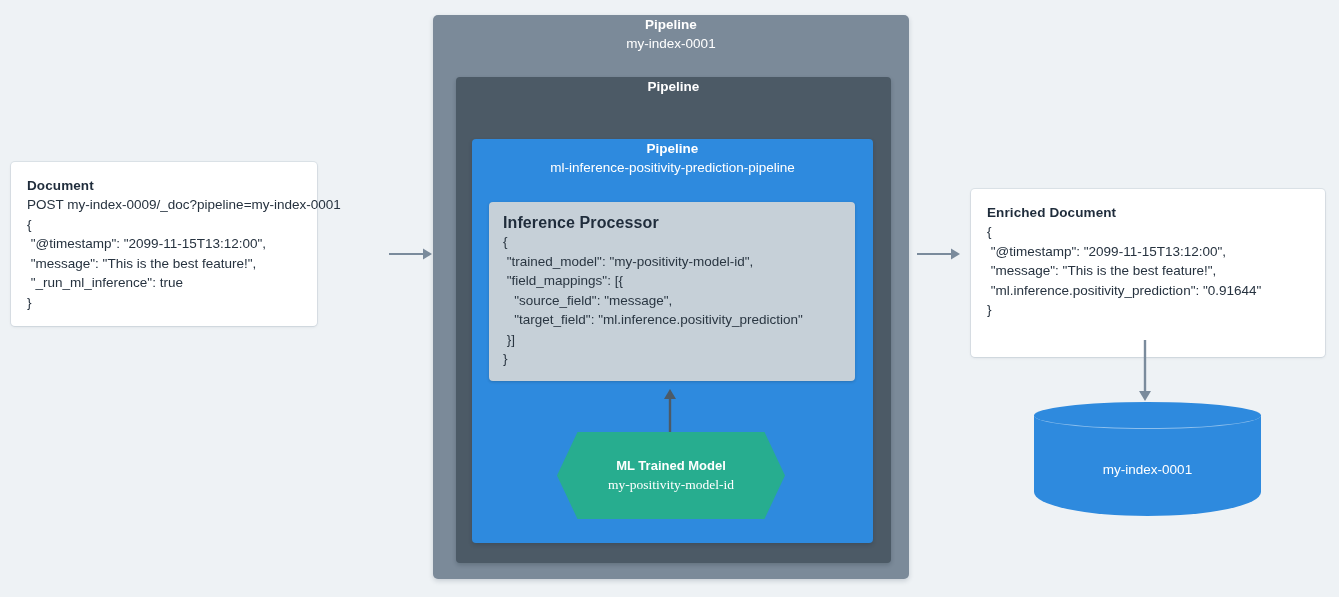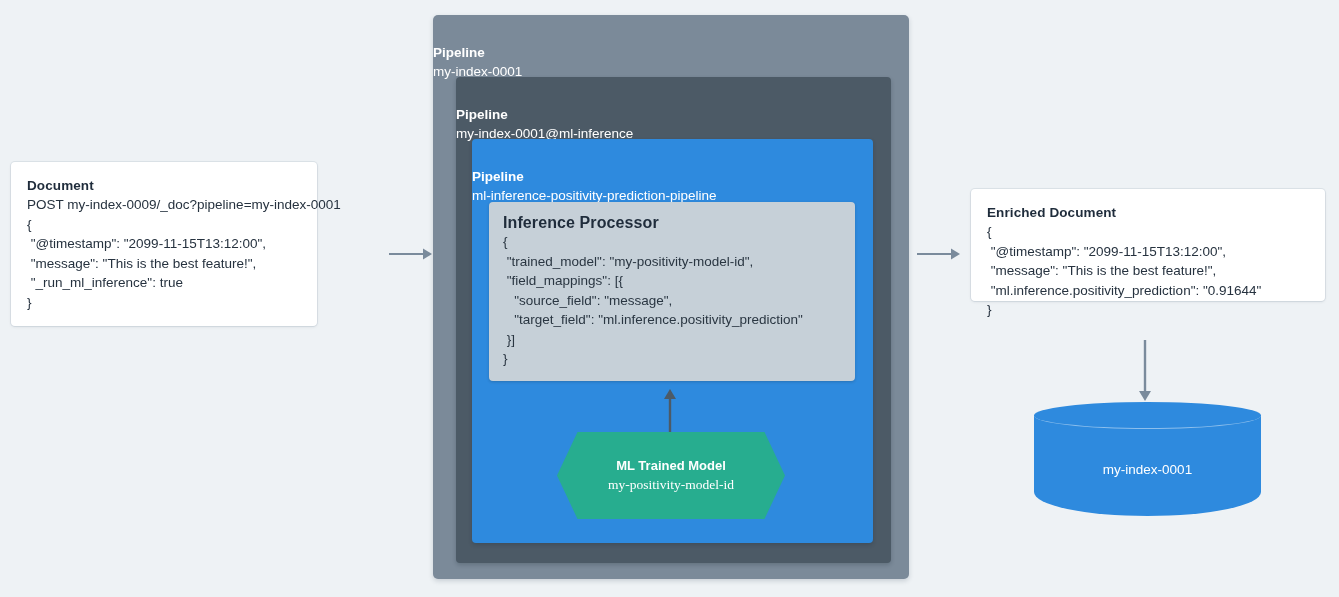--- a/index.html
+++ b/index.html
@@ -38,21 +38,21 @@
     letter-spacing: 0.1px;
   }
   .doc-line {
     font-size: 13.5px;
     line-height: 19.5px;
     color: #26323f;
     white-space: pre;
   }
 
   #document-card  { left: 11px;  top: 162px; width: 306px; height: 164px; }
-  #enriched-card  { left: 971px; top: 189px; width: 354px; height: 112px; }
+  #enriched-card  { left: 971px; top: 189px; width: 354px; height: 168px; }
 
   
   .pipeline-outer {
     position: absolute;
     left: 433px; top: 15px; width: 476px; height: 564px;
     background: #7b8a99;
     border-radius: 5px;
     box-shadow: 0 2px 5px rgba(30,45,65,0.18);
     box-sizing: border-box;
   }
@@ -65,22 +65,23 @@
   }
   .pipeline-inner {
     position: absolute;
     left: 16px; top: 62px; right: 18px; bottom: 20px;
     background: #2e8ade;
     border-radius: 4px;
     box-shadow: 0 2px 4px rgba(20,30,40,0.20);
     overflow: hidden;
   }
   .pipe-head {
+    text-align: center;
     color: #ffffff;
-    padding-top: 28px;
+    padding-top: 0;
   }
   .pipe-head .pipe-kind {
     font-weight: bold;
     font-size: 13.5px;
     line-height: 19px;
   }
   .pipe-head .pipe-name {
     font-size: 13.5px;
     line-height: 20px;
   }
@@ -189,21 +190,20 @@
 
   <div class="pipeline-outer">
     <div class="pipe-head">
       <div class="pipe-kind">Pipeline</div>
       <div class="pipe-name">my-index-0001</div>
     </div>
 
     <div class="pipeline-mid">
       <div class="pipe-head">
         <div class="pipe-kind">Pipeline</div>
-        <div class="pipe-name">my-index-0001@ml-inference</div>
       </div>
 
       <div class="pipeline-inner">
         <div class="pipe-head">
           <div class="pipe-kind">Pipeline</div>
           <div class="pipe-name">ml-inference-positivity-prediction-pipeline</div>
         </div>
 
         <div id="processor-card">
           <div class="doc-title">Inference Processor</div>

